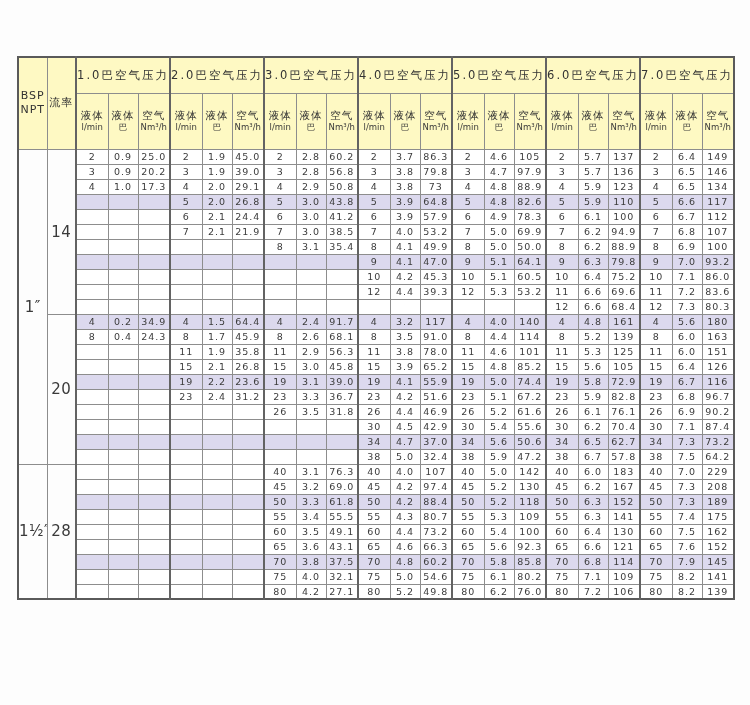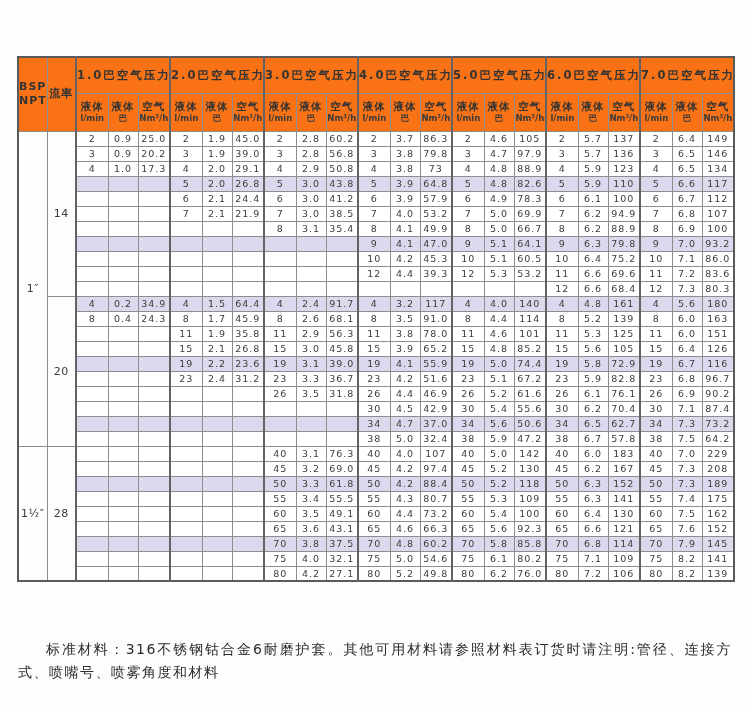--- a/index.html
+++ b/index.html
@@ -21,31 +21,31 @@
     position:absolute; left:17px; top:56px;
     width:717px;
     border-collapse:collapse; table-layout:fixed;
     border:2px solid #5a5a5a;
   }
   table.spec th, table.spec td {
     border:1px solid #8d8d8d;
     text-align:center; vertical-align:middle;
     overflow:hidden; white-space:nowrap;
   }
-  table.spec th { background:#f97316; font-weight:bold; color:#333; }
+  table.spec th { background:#fef9c3; font-weight:normal; color:#333; }
   th.group-h { height:36px; font-size:11.5px; letter-spacing:2px; }
-  th.sub-h   { height:38px; font-size:10.5px; line-height:1.25; letter-spacing:1px; }
+  th.sub-h   { height:56px; font-size:10.5px; line-height:1.25; letter-spacing:1px; }
   th.sub-h .unit { display:block; font-size:8.5px; letter-spacing:0; color:#3a3a3a; }
   th.corner-h { font-size:11px; line-height:1.3; letter-spacing:1px; }
   td.num {
     height:15px; font-size:9.5px; color:#3c3c3c;
     letter-spacing:1px; background:#fff;
   }
   td.side {
-    background:#fdfdfd; font-size:11px; color:#3a3a3a; letter-spacing:0.5px;
+    background:#fdfdfd; font-size:15px; color:#3a3a3a; letter-spacing:0.5px;
   }
   tr.shaded td.num { background:#dcd9ee; }
   .gl { border-left:2px solid #636363 !important; }
   tr.sec-top td { border-top:1.5px solid #5f5f5f; }
   .doc-footer {
     position:absolute; left:18px; top:638px; width:714px;
     font-size:14px; color:#2c2c2c;
     text-indent:2em; line-height:1.65; letter-spacing:1.5px;
     text-align:justify;
   }
@@ -265,21 +265,21 @@
           <td class="num"></td>
           <td class="num"></td>
           <td class="num gl">8</td>
           <td class="num">3.1</td>
           <td class="num">35.4</td>
           <td class="num gl">8</td>
           <td class="num">4.1</td>
           <td class="num">49.9</td>
           <td class="num gl">8</td>
           <td class="num">5.0</td>
-          <td class="num">66.7</td>
+          <td class="num">50.0</td>
           <td class="num gl">8</td>
           <td class="num">6.2</td>
           <td class="num">88.9</td>
           <td class="num gl">8</td>
           <td class="num">6.9</td>
           <td class="num">100</td>
         </tr>
         <tr class="shaded">
           <td class="num gl"></td>
           <td class="num"></td>
@@ -807,14 +807,13 @@
           <td class="num">76.0</td>
           <td class="num gl">80</td>
           <td class="num">7.2</td>
           <td class="num">106</td>
           <td class="num gl">80</td>
           <td class="num">8.2</td>
           <td class="num">139</td>
         </tr>
       </tbody>
   </table>
-  <p class="doc-footer">标准材料：316不锈钢钴合金6耐磨护套。其他可用材料请参照材料表订货时请注明:管径、连接方式、喷嘴号、喷雾角度和材料</p>
 </div>
 
 </body></html>

